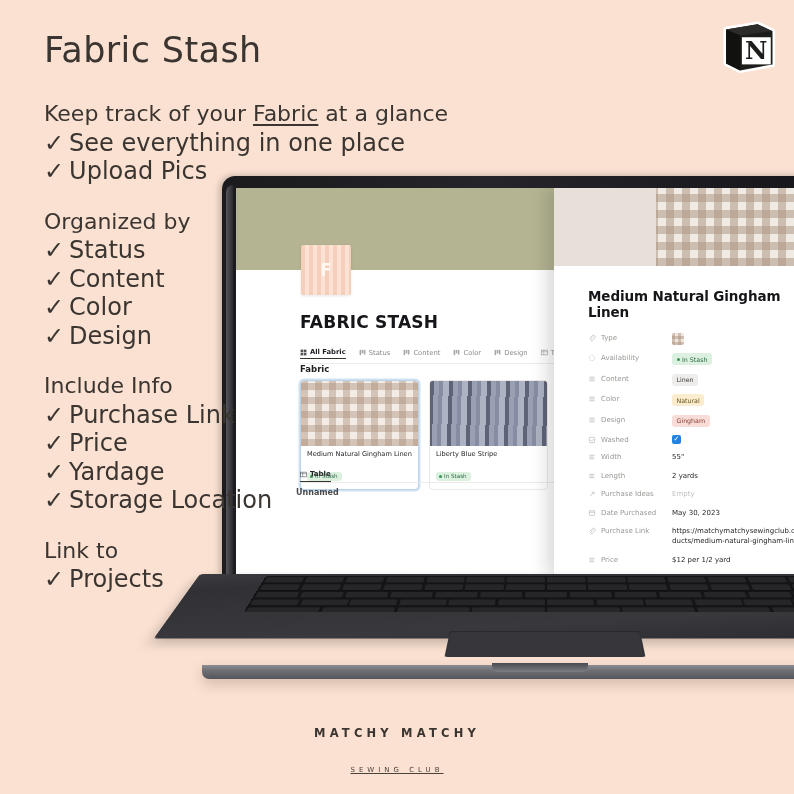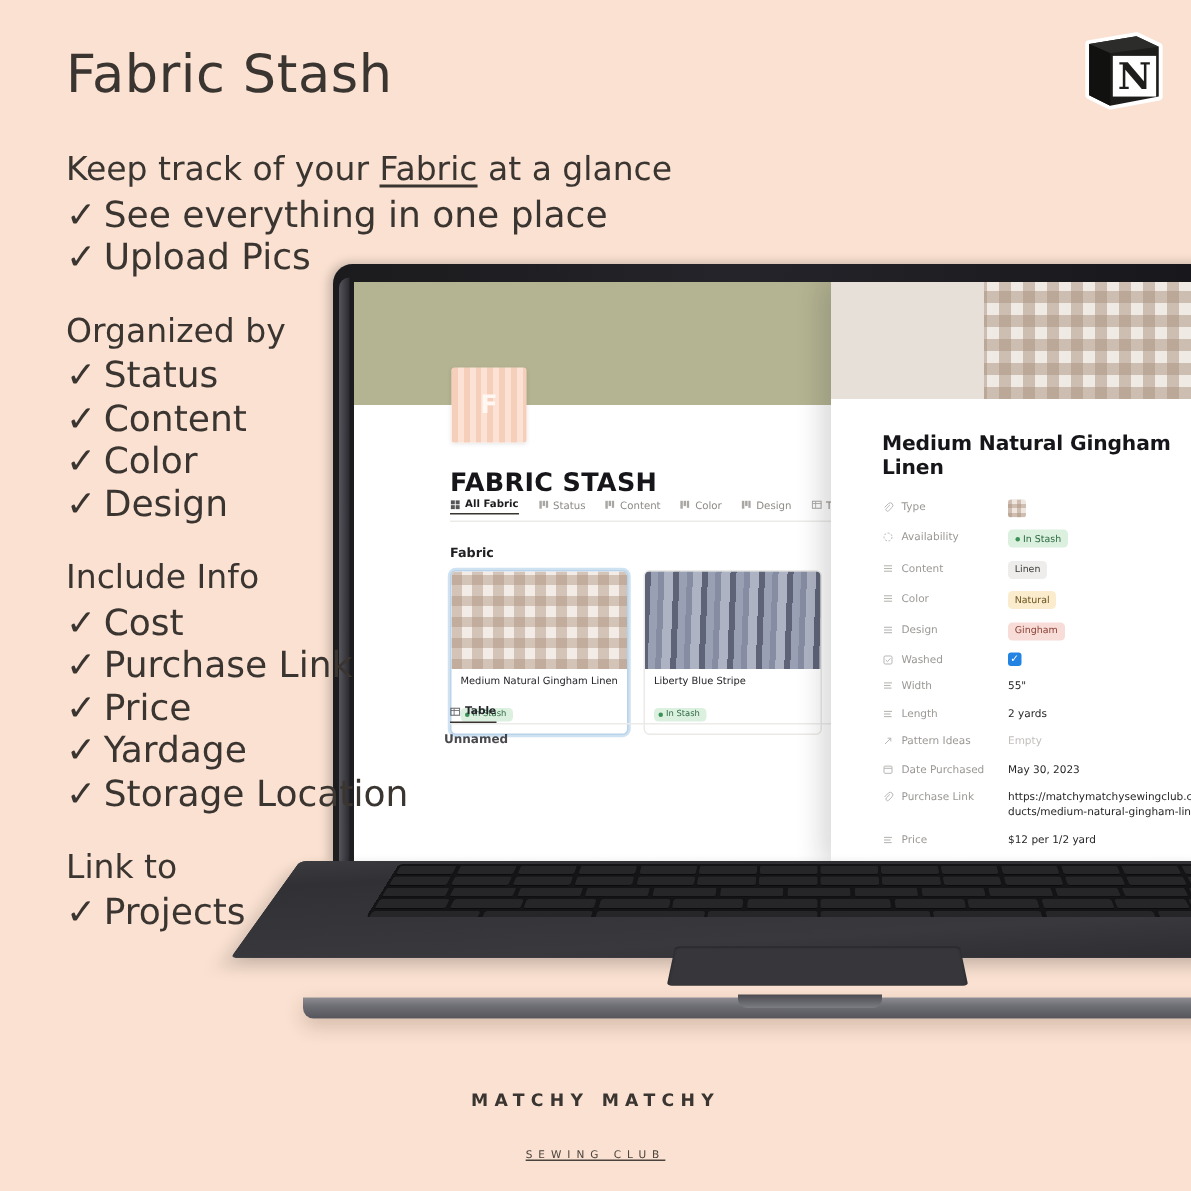--- a/index.html
+++ b/index.html
@@ -111,21 +111,21 @@
   #db-title {
     position: absolute;
     left: 64px; top: 124px;
     font-size: 17px;
     font-weight: 700;
     letter-spacing: 0.2px;
     color: #16161a;
   }
   #view-tabs {
     position: absolute;
-    left: 64px; top: 144px;
+    left: 64px; top: 160px;
     display: flex; align-items: center;
     gap: 13px;
     border-bottom: 1px solid #ecebe9;
     width: 266px;
     padding-bottom: 4px;
   }
   .view-tab {
     display: flex; align-items: center; gap: 3px;
     font-size: 6.8px;
     color: #8d8a85;
@@ -329,21 +329,20 @@
       </div>
       <div class="promo-block">
         <div class="promo-head">Organized by</div>
         <div class="promo-line"><span class="tick">✓</span><span>Status</span></div>
         <div class="promo-line"><span class="tick">✓</span><span>Content</span></div>
         <div class="promo-line"><span class="tick">✓</span><span>Color</span></div>
         <div class="promo-line"><span class="tick">✓</span><span>Design</span></div>
       </div>
       <div class="promo-block">
         <div class="promo-head">Include Info</div>
-        <div class="promo-line"><span class="tick">✓</span><span>Cost</span></div>
         <div class="promo-line"><span class="tick">✓</span><span>Purchase Link</span></div>
         <div class="promo-line"><span class="tick">✓</span><span>Price</span></div>
         <div class="promo-line"><span class="tick">✓</span><span>Yardage</span></div>
         <div class="promo-line"><span class="tick">✓</span><span>Storage Location</span></div>
       </div>
       <div class="promo-block">
         <div class="promo-head">Link to</div>
         <div class="promo-line"><span class="tick">✓</span><span>Projects</span></div>
       </div>
     </div>
@@ -545,21 +544,21 @@
                 </svg>
                 <span>Length</span>
               </div>
               <div class="prop-value">2 yards</div>
             </div>
             <div class="prop-row">
               <div class="prop-label">
                 <svg class="p-icon" viewBox="0 0 12 12">
                   <path d="M3.2 8.8 L8.8 3.2 M6 3.2 H8.8 V6" fill="none" stroke="#8d8a85" stroke-width="1" stroke-linecap="round"></path>
                 </svg>
-                <span>Pattern Ideas</span>
+                <span>Purchase Ideas</span>
               </div>
               <div class="prop-value empty">Empty</div>
             </div>
             <div class="prop-row">
               <div class="prop-label">
                 <svg class="p-icon" viewBox="0 0 12 12">
                   <rect x="2" y="2.6" width="8" height="7.2" rx="1" fill="none" stroke="#8d8a85" stroke-width="1"></rect>
                   <line x1="2" y1="4.8" x2="10" y2="4.8" stroke="#8d8a85" stroke-width="1"></line>
                 </svg>
                 <span>Date Purchased</span>

